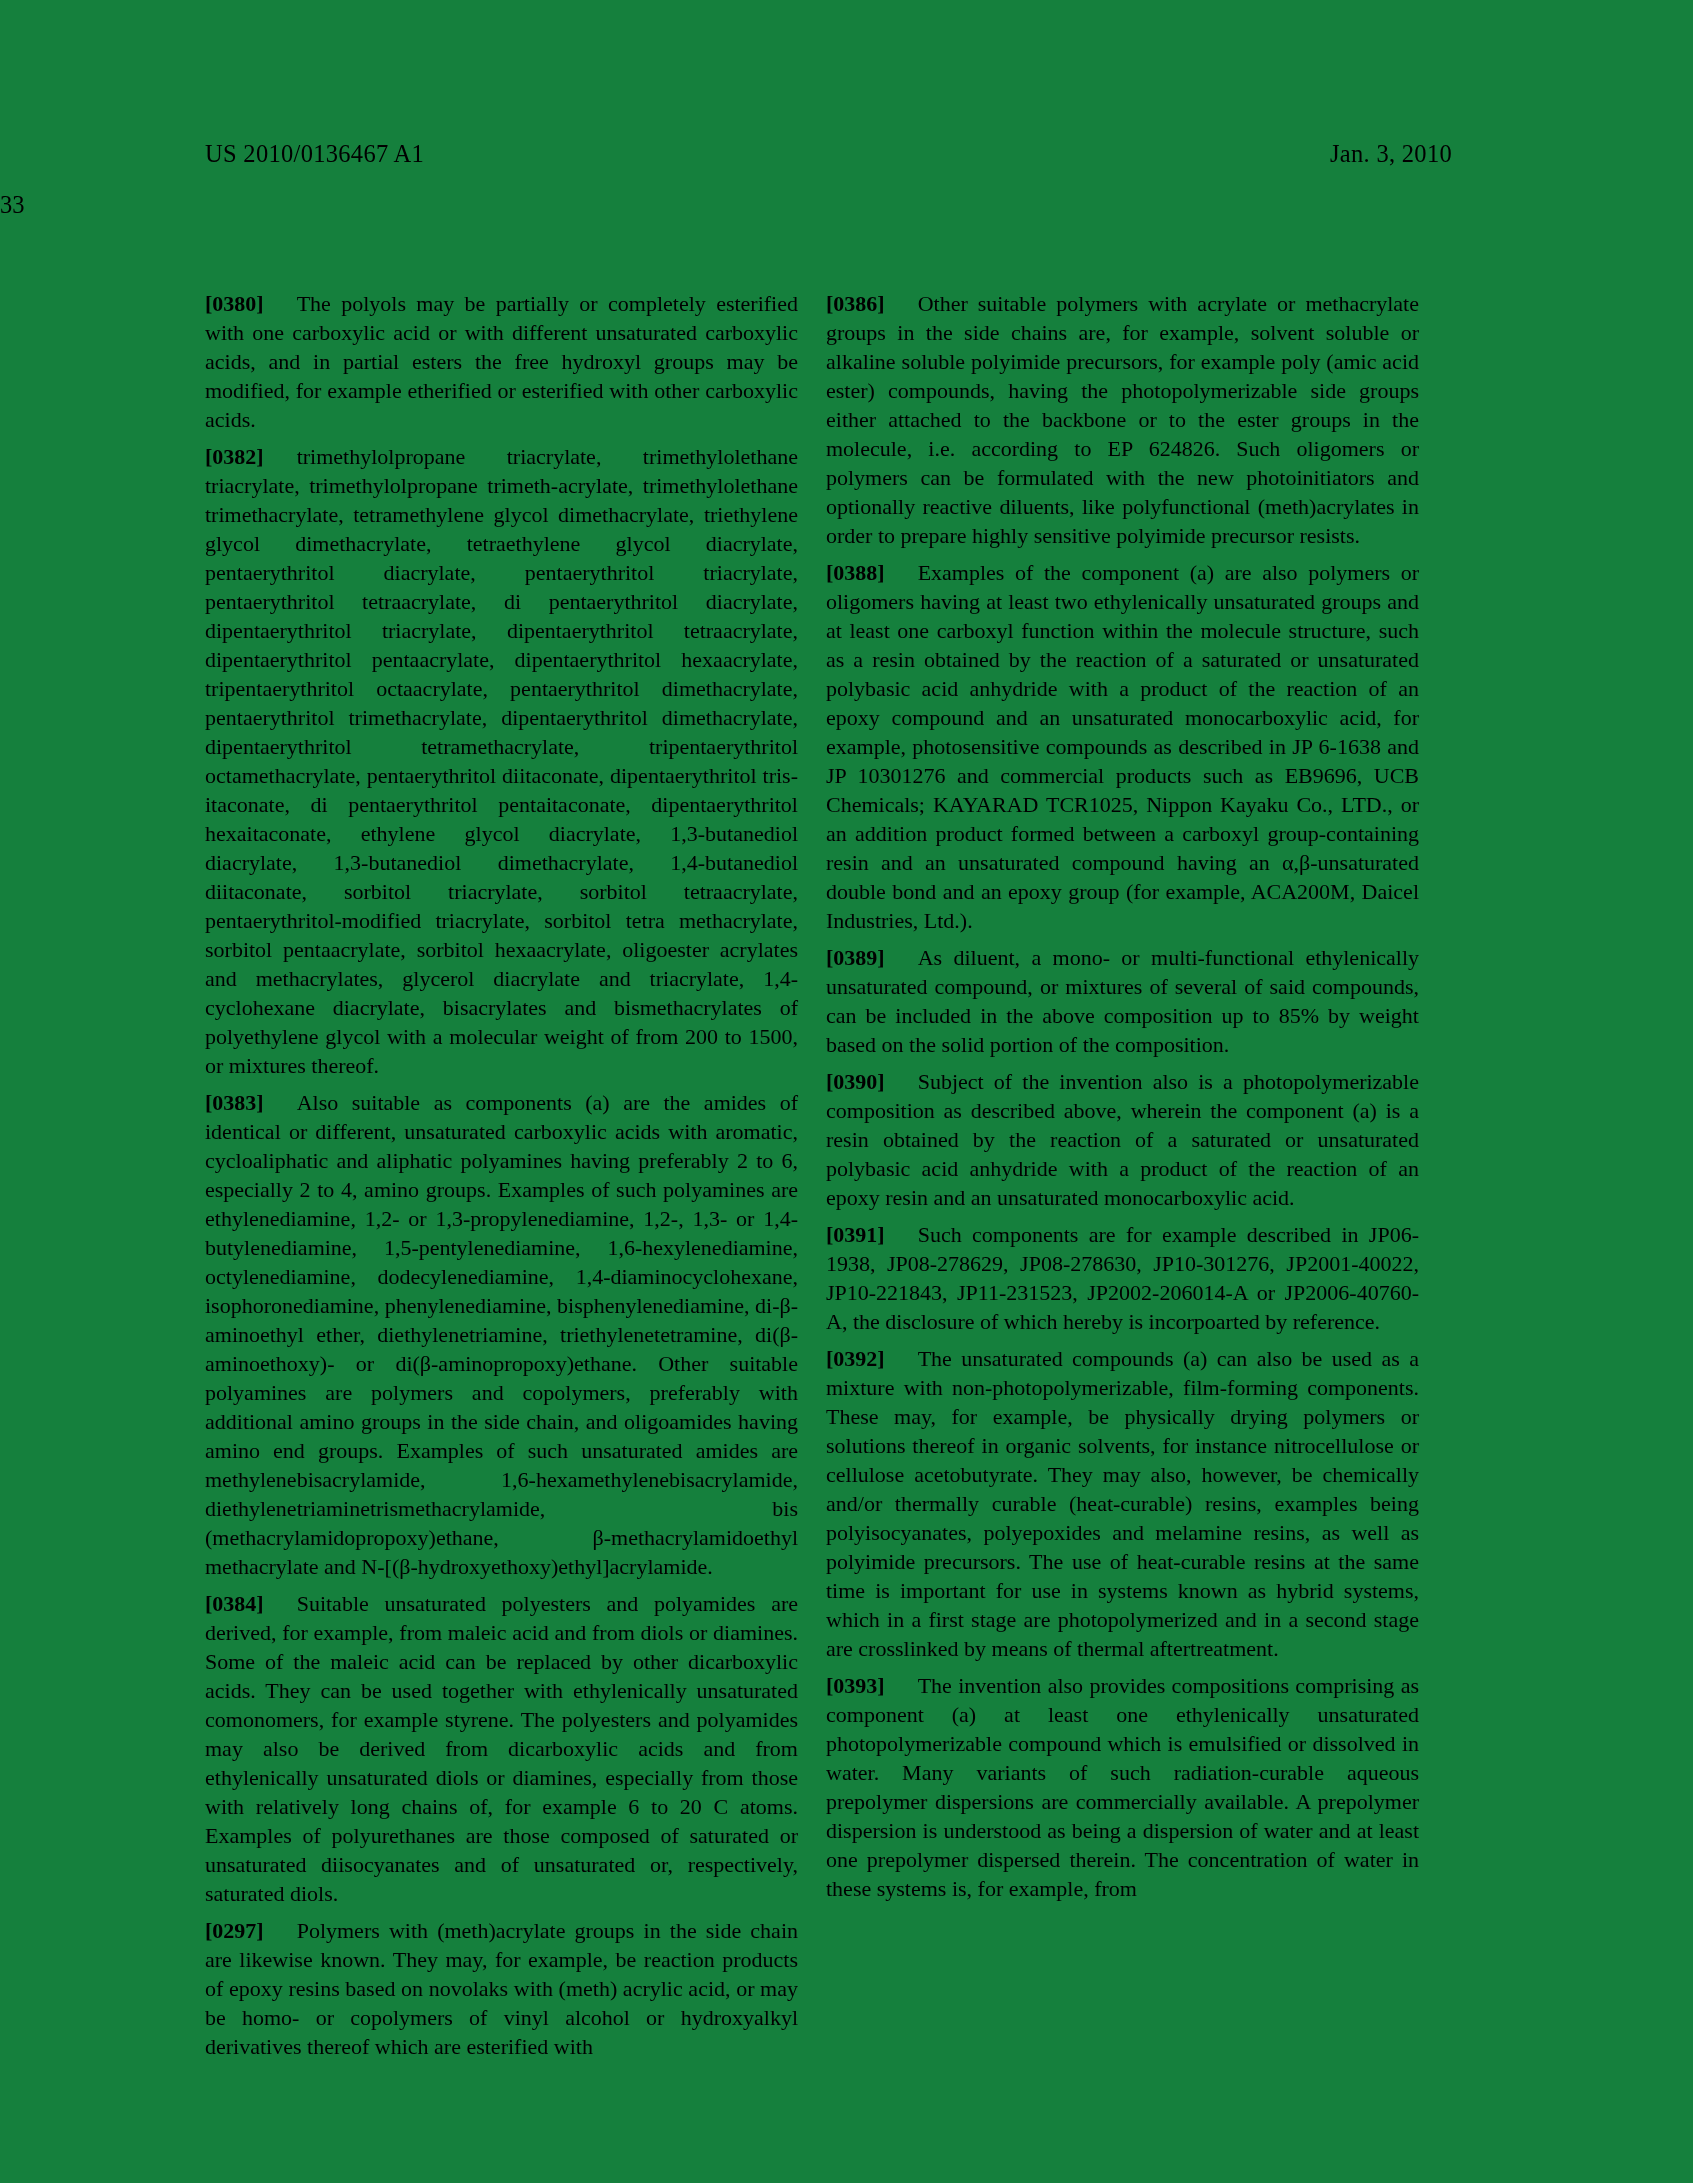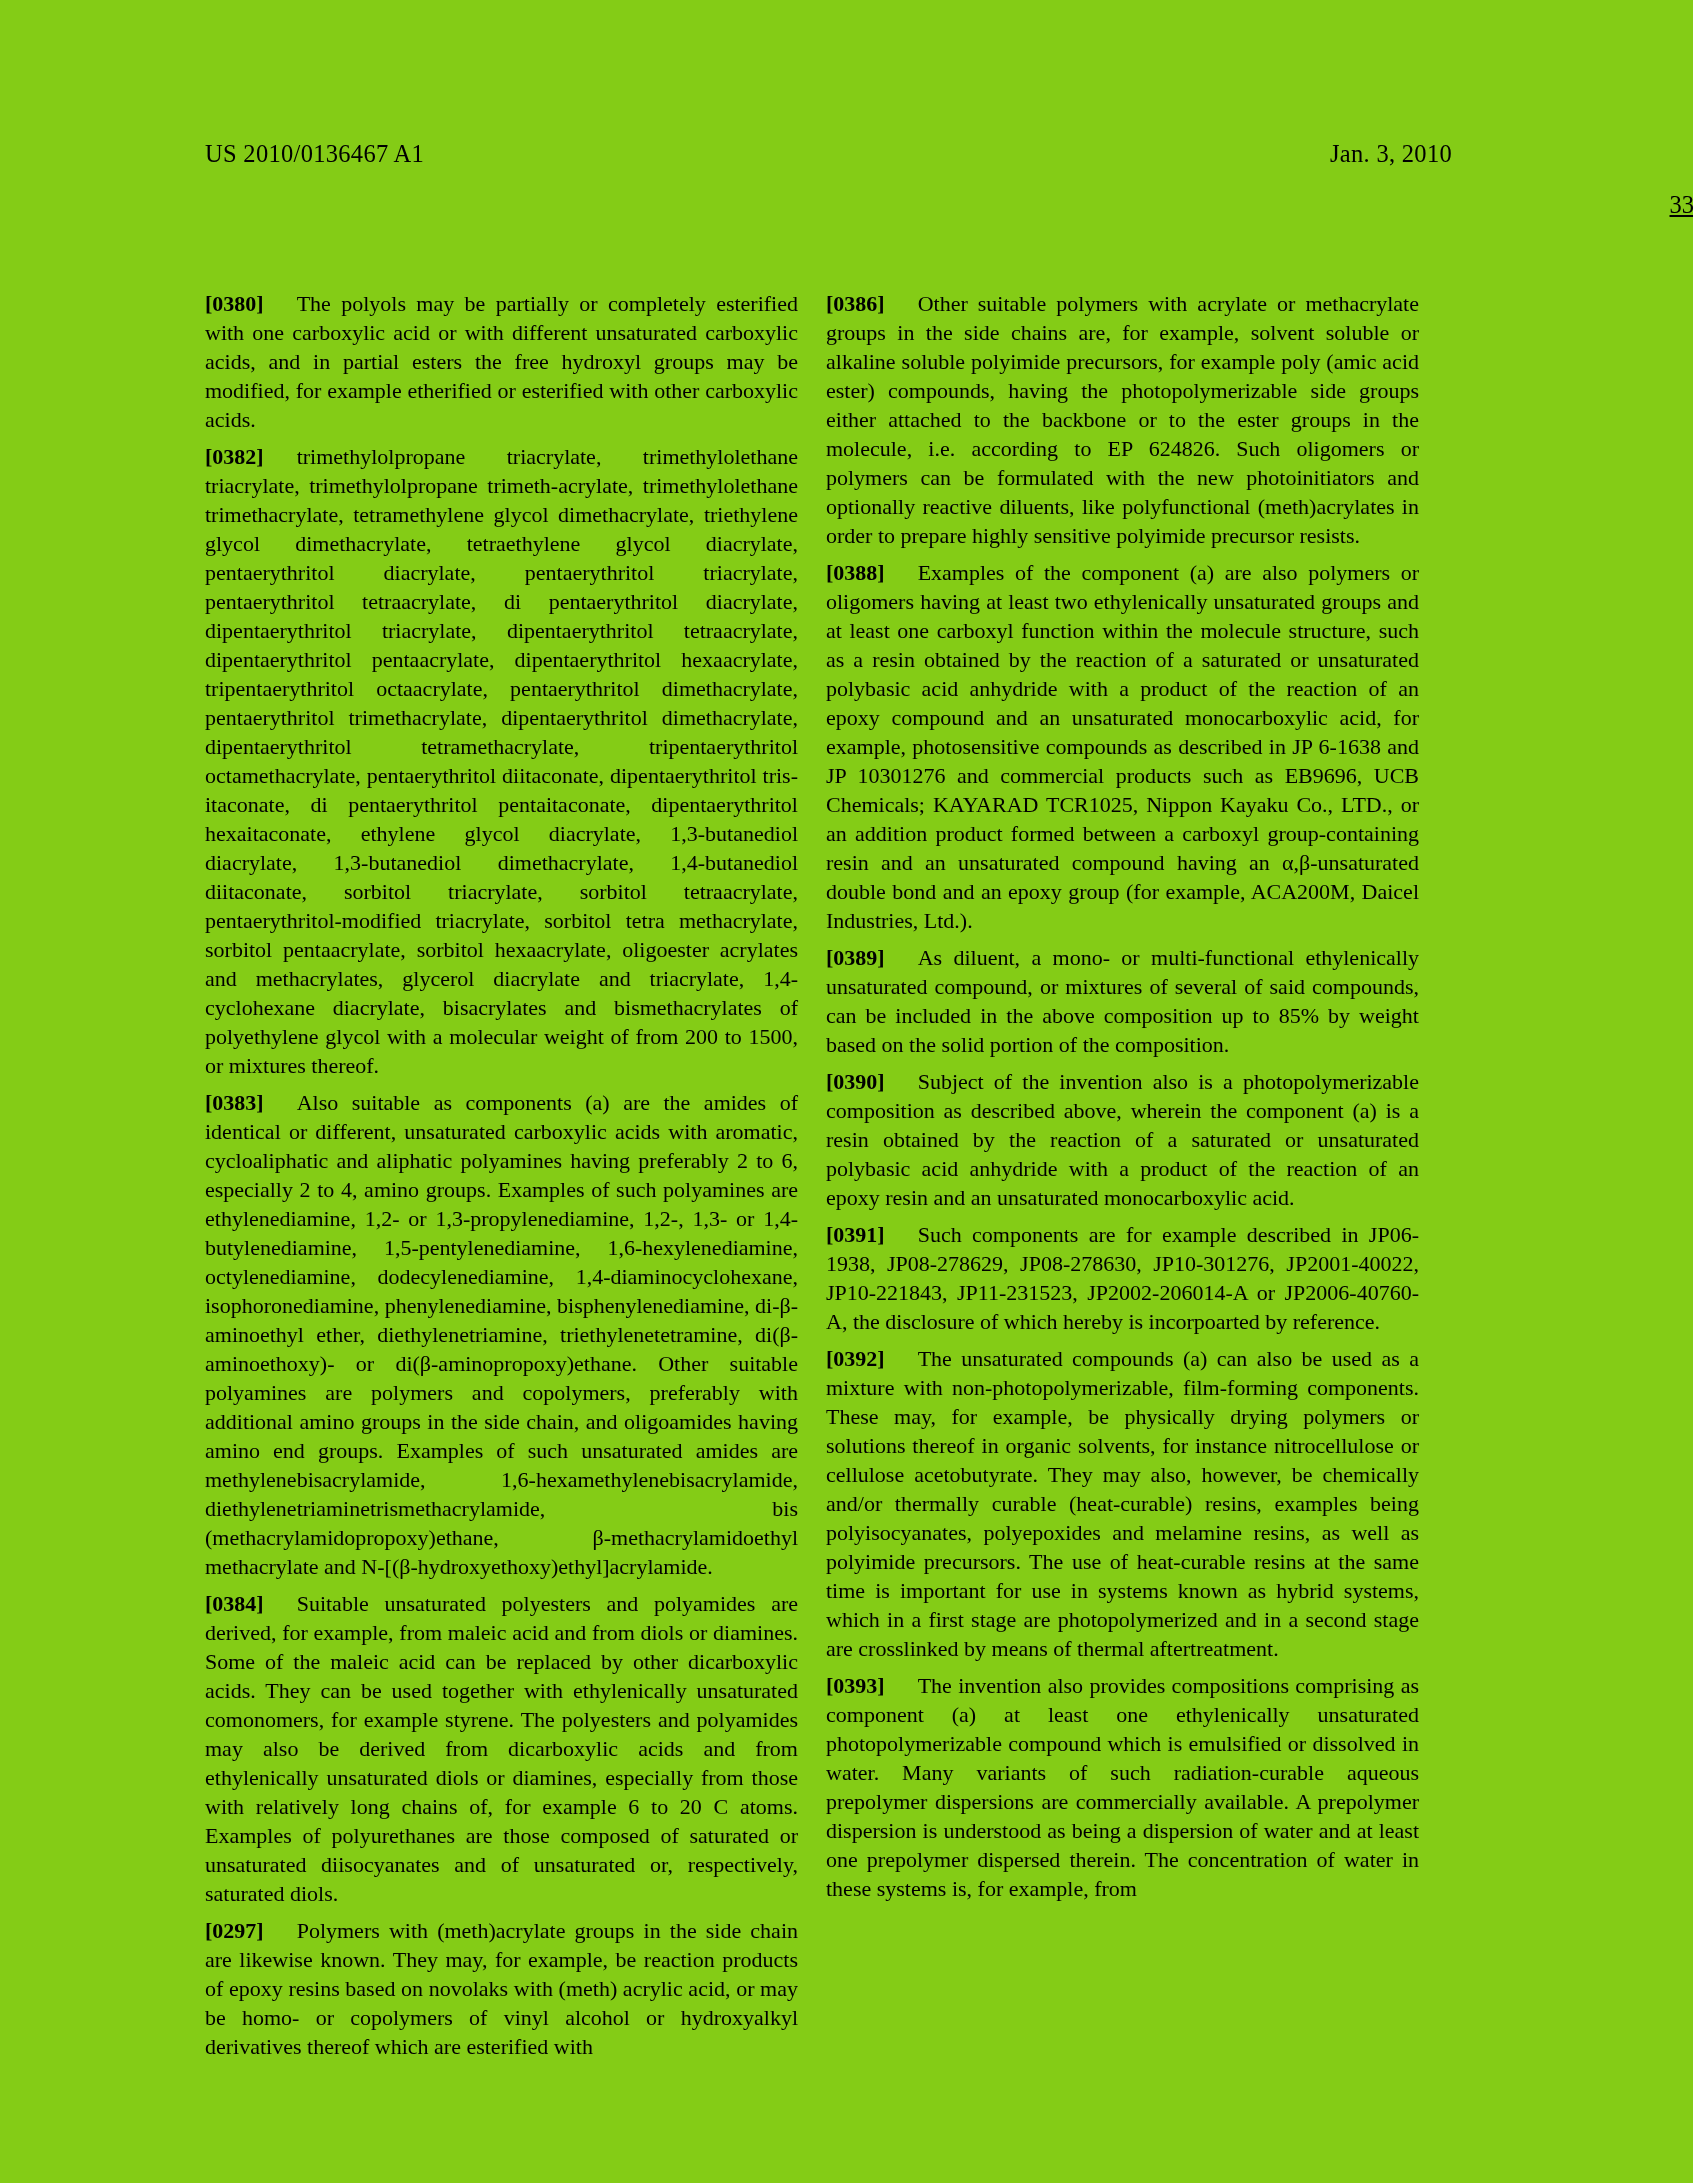--- a/index.html
+++ b/index.html
@@ -4,42 +4,41 @@
 <style>
   html, body {
     margin: 0;
     padding: 0;
     background: #ffffff;
   }
   .page {
     position: relative;
     width: 1694px;
     height: 2183px;
-    background: #84cc16;
+    background: #15803d;
     color: #000000;
     font-family: "Liberation Serif", "DejaVu Serif", serif;
   }
   .page-header {
     position: absolute;
     top: 140px;
     left: 205px;
     width: 1247px;
     display: flex;
     justify-content: space-between;
     font-size: 24.5px;
     letter-spacing: 0.3px;
   }
   .page-number {
     position: absolute;
     top: 191px;
     left: 0;
     width: 1694px;
-    text-align: right;
+    text-align: left;
     font-size: 24.5px;
-    text-decoration: underline;
   }
   .columns {
     position: absolute;
     top: 289px;
     left: 205px;
     width: 1247px;
     display: flex;
     gap: 28px;
   }
   .column {

